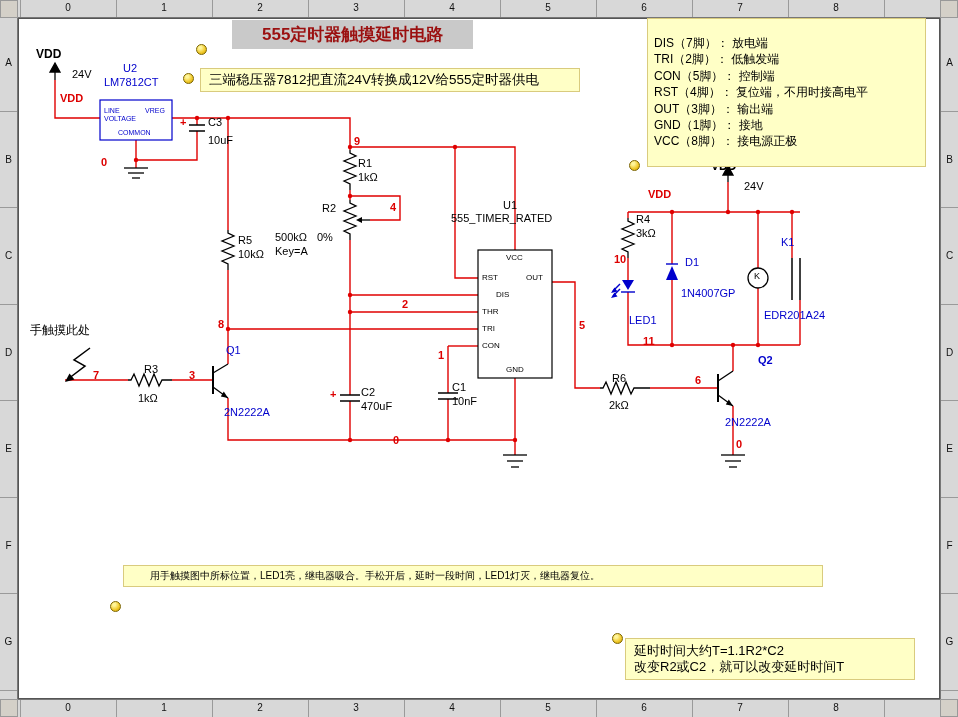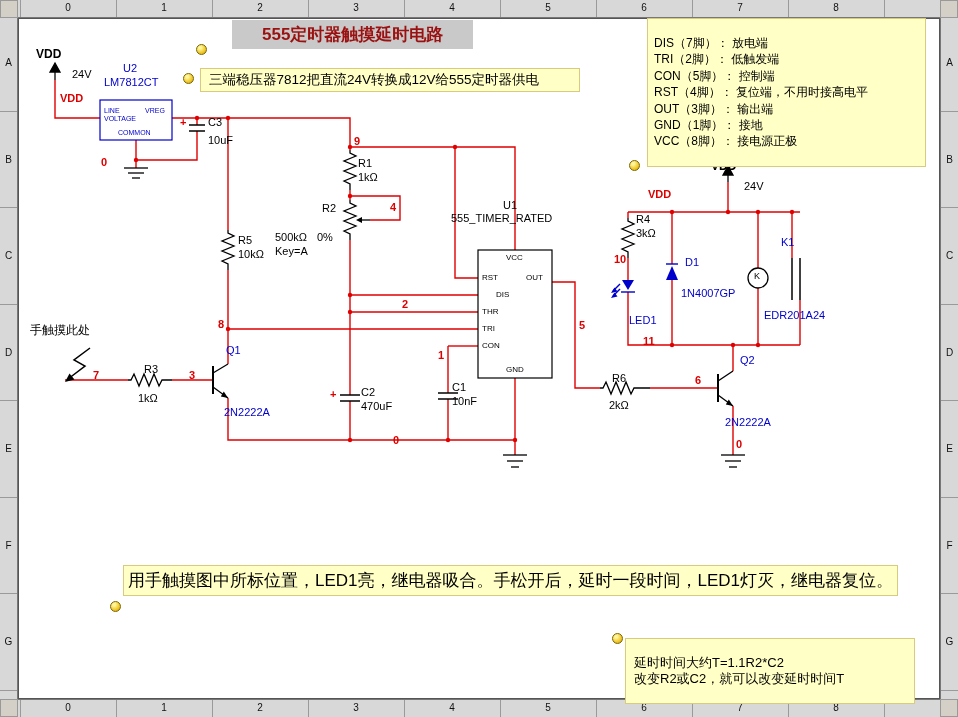--- a/index.html
+++ b/index.html
@@ -21,22 +21,22 @@
   .lbl{position:absolute;font-size:11px;line-height:1.1;white-space:pre;color:#000}
   .c-k{color:#000}.c-b{color:#0000cc}.c-r{color:#dd0000}
   .bold{font-weight:bold}
   .s7{font-size:7px}.s8{font-size:8px}.s9{font-size:9px}.s12{font-size:12px}
   #title{position:absolute;left:214px;top:2px;background:#c9c9c9;color:#9b1010;
          font-size:17px;font-weight:bold;padding:3px 30px;white-space:nowrap}
   .note{position:absolute;background:#ffffc6;border:1px solid #d9cb7e;color:#000;white-space:nowrap}
   #pin-desc-note{left:629px;top:0;padding:16px 6px;font-size:12px;min-width:279px}
   #pin-desc-note .pl{line-height:16.4px}
   #regulator-note{left:182px;top:50px;padding:2px 8px;font-size:13.5px;min-width:380px}
-  #usage-note{left:105px;top:547px;padding:3px 4px;font-size:17px;min-width:700px}
-  #delay-note{left:607px;top:620px;padding:16px 8px;font-size:13px;min-width:290px}
+  #usage-note{left:105px;top:547px;padding:3px 26px;font-size:10px;min-width:700px}
+  #delay-note{left:607px;top:620px;padding:4px 8px;font-size:13px;min-width:290px}
   #delay-note .pl{line-height:16px}
   .pin-ico{position:absolute;width:11px;height:11px;border-radius:50%;border:1px solid #7c6500;
            background:radial-gradient(circle at 35% 30%,#fff59a 15%,#f0c829 60%,#c89a00)}
 </style>
 </head>
 <body>
 
 <div id="stage">
 
   <div class="ruler" id="ruler-top">
@@ -344,21 +344,21 @@
         <span class="lbl c-b" style="left: 667px; top: 238px;">D1</span>
         <span class="lbl c-b" style="left: 663px; top: 269px;">1N4007GP</span>
         <span class="lbl c-b" style="left: 611px; top: 296px;">LED1</span>
         <span class="lbl c-r bold" style="left: 625px; top: 317px;">11</span>
         <span class="lbl c-b" style="left: 763px; top: 218px;">K1</span>
         <span class="lbl c-b" style="left: 746px; top: 291px;">EDR201A24</span>
         <span class="lbl c-k s9" style="left: 736px; top: 254px;">K</span>
         <span class="lbl c-k" style="left: 594px; top: 354px;">R6</span>
         <span class="lbl c-k" style="left: 591px; top: 381px;">2kΩ</span>
         <span class="lbl c-r bold" style="left: 677px; top: 356px;">6</span>
-        <span class="lbl c-b" style="left: 722px; top: 336px;">Q2</span>
+        <span class="lbl c-b" style="left: 740px; top: 336px; font-weight: bold;">Q2</span>
         <span class="lbl c-b" style="left: 707px; top: 398px;">2N2222A</span>
         <span class="lbl c-r bold" style="left: 718px; top: 420px;">0</span>
       </div>
 
     <div id="title">555定时器触摸延时电路</div>
 
     <div class="note" id="pin-desc-note">
       <div id="pin-desc-lines">
           <div class="pl">DIS（7脚）： 放电端</div>
           <div class="pl">TRI（2脚）： 低触发端</div>

